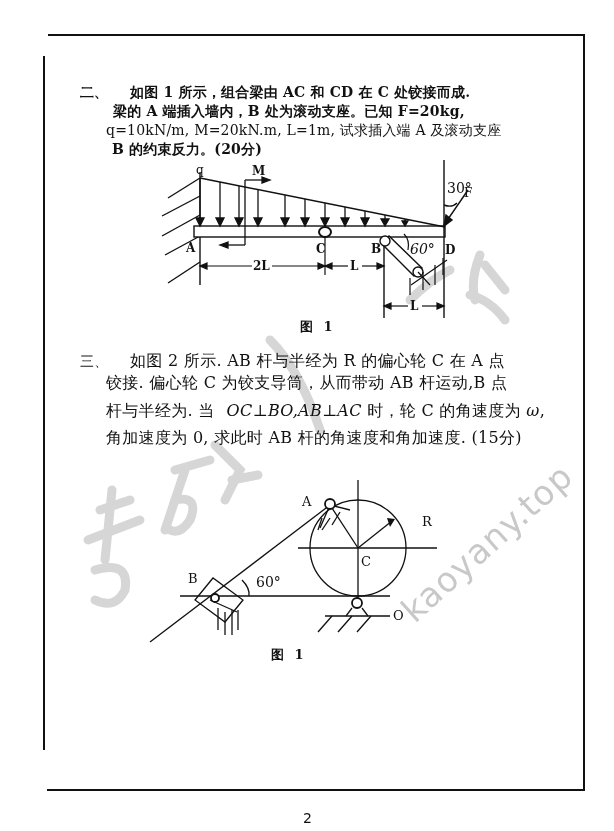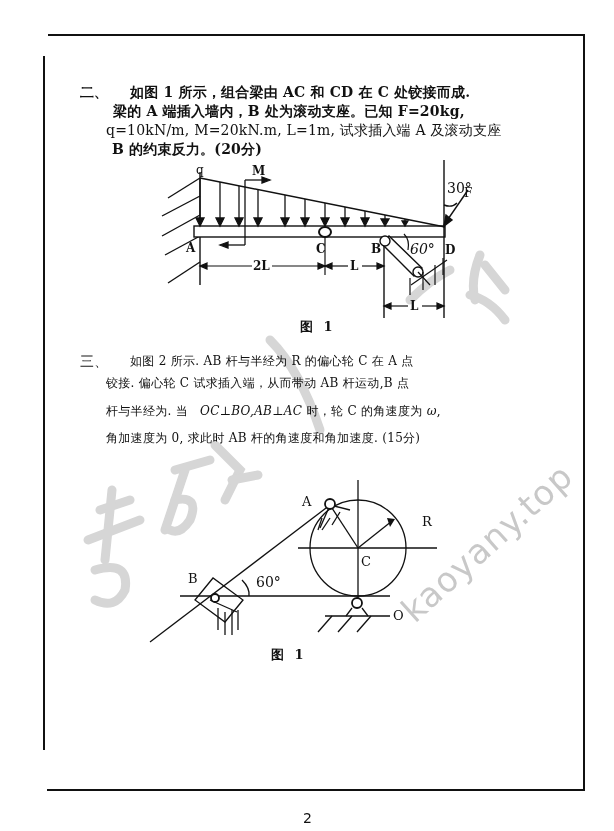--- a/index.html
+++ b/index.html
@@ -1,20 +1,20 @@
 <!DOCTYPE html>
 <html><head>
 <meta charset="utf-8">
 <style>
   html, body { margin:0; padding:0; }
   body { width:614px; height:831px; background:#ffffff; position:relative; overflow:hidden;
          font-family:"DejaVu Serif", serif; color:#111; }
   .frame-line { position:absolute; background:#111; }
   .txt { position:absolute; white-space:nowrap; font-size:14px; line-height:16px; font-weight:bold; letter-spacing:0.2px; }
-  .txt2 { position:absolute; white-space:nowrap; font-size:12px; line-height:16px; font-weight:normal; letter-spacing:0.3px;text-align:center; }
+  .txt2 { position:absolute; white-space:nowrap; font-size:16px; line-height:16px; font-weight:normal; letter-spacing:0.3px;text-align:center; }
   .num { position:absolute; white-space:nowrap; font-size:14px; font-weight:bold; }
   .cap { position:absolute; font-size:13px; font-weight:bold; letter-spacing:3px;text-align:right; }
   .pagenum { position:absolute; font-family:"DejaVu Sans", sans-serif; font-size:14px; }
   .fig { position:absolute; left:0; top:0; }
   .wm-text { position:absolute; font-family:"DejaVu Sans", sans-serif; color:#c8c8c8; font-size:34px;
              transform-origin:left bottom; transform:rotate(-42deg); white-space:nowrap; letter-spacing:1px; }
   .lbl { font-family:"DejaVu Serif", serif; font-size:12px; fill:#111; }
   .it { font-style:italic; }
 </style>
 </head>
@@ -154,21 +154,21 @@
   <text class="lbl" x="447" y="193" style="font-size:14px">30°</text>
   <text class="lbl it" x="410" y="254" style="font-size:14px">60°</text>
   <text class="lbl" x="253" y="270" style="font-weight:bold">2L</text>
   <text class="lbl" x="350" y="270" style="font-weight:bold">L</text>
   <text class="lbl" x="410" y="310" style="font-weight:bold">L</text>
 </svg>
 <div class="cap" style="left:300px; top:318px;">图 1</div>
 
 <div class="num" style="left:80px; top:353px; font-weight:normal;">三、</div>
 <div class="txt2" style="left:130px; top:353px;">如图 2 所示.  AB 杆与半经为 R 的偏心轮 C 在 A  点</div>
-<div class="txt2" style="left:106px; top:375px;">铰接. 偏心轮 C 试求插入端，从而带动 AB 杆运动,B 点</div>
+<div class="txt2" style="left:106px; top:375px;">铰接. 偏心轮 C 为铰支导筒，从而带动 AB 杆运动,B 点</div>
 <div class="txt2" style="left:106px; top:403px;">
   <span>杆与半经为. 当</span><span class="it" style="font-family:'DejaVu Serif',serif;margin-left:12px;">OC⊥BO,AB⊥AC</span> <span>时，轮 C 的角速度为</span> <span class="it">ω</span><span>,</span>
 </div>
 <div class="txt2" style="left:106px; top:430px;">角加速度为 0,  求此时 AB 杆的角速度和角加速度. (15分)</div>
 
 <svg class="fig" width="614" height="831">
   <g stroke="#111" stroke-width="1.3" fill="none">
 
     <line x1="150" y1="642" x2="330" y2="505"></line>
 

